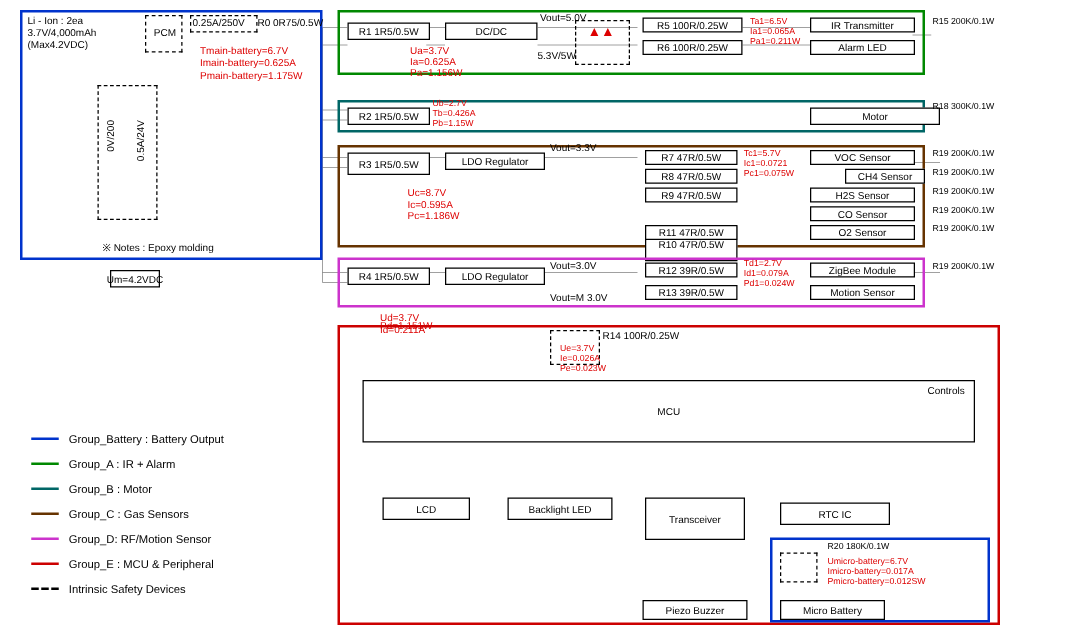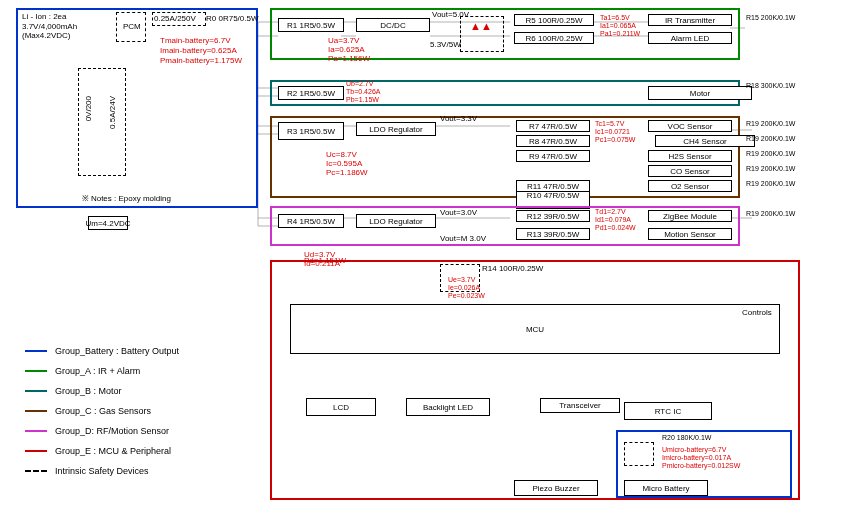--- a/index.html
+++ b/index.html
@@ -98,21 +98,21 @@
 <div class="label red" style="left:326px;top:168px">Pc=1.186W</div>
 <div class="blk" style="left:516px;top:120px;width:74px;height:12px">R7 47R/0.5W</div>
 <div class="blk" style="left:516px;top:135px;width:74px;height:12px">R8 47R/0.5W</div>
 <div class="blk" style="left:516px;top:150px;width:74px;height:12px">R9 47R/0.5W</div>
 <div class="blk" style="left:516px;top:181px;width:74px;height:28px">R10 47R/0.5W</div>
 <div class="blk" style="left:516px;top:180px;width:74px;height:12px">R11 47R/0.5W</div>
 <div class="label red" style="left:595px;top:120px;font-size:7px">Tc1=5.7V</div>
 <div class="label red" style="left:595px;top:128px;font-size:7px">Ic1=0.0721</div>
 <div class="label red" style="left:595px;top:136px;font-size:7px">Pc1=0.075W</div>
 <div class="blk" style="left:648px;top:120px;width:84px;height:12px">VOC Sensor</div>
-<div class="blk" style="left:655px;top:135px;width:100px;height:12px">CH4 Sensor</div>
+<div class="blk" style="left:676px;top:135px;width:64px;height:12px">CH4 Sensor</div>
 <div class="blk" style="left:648px;top:150px;width:84px;height:12px">H2S Sensor</div>
 <div class="blk" style="left:648px;top:165px;width:84px;height:12px">CO Sensor</div>
 <div class="blk" style="left:648px;top:180px;width:84px;height:12px">O2 Sensor</div>
 <div class="res" style="left:746px;top:120px">R19 200K/0.1W</div>
 <div class="res" style="left:746px;top:135px">R19 200K/0.1W</div>
 <div class="res" style="left:746px;top:150px">R19 200K/0.1W</div>
 <div class="res" style="left:746px;top:165px">R19 200K/0.1W</div>
 <div class="res" style="left:746px;top:180px">R19 200K/0.1W</div>
 
 <div class="grp" style="left:270px;top:206px;width:470px;height:40px;border-color:#cc33cc"></div>
@@ -135,21 +135,21 @@
 <div class="grp" style="left:270px;top:260px;width:530px;height:240px;border-color:#cc0000"></div>
 <div class="dashed" style="left:440px;top:264px;width:40px;height:28px"></div>
 <div class="label" style="left:482px;top:264px">R14 100R/0.25W</div>
 <div class="label red" style="left:448px;top:276px;font-size:7px">Ue=3.7V</div>
 <div class="label red" style="left:448px;top:284px;font-size:7px">Ie=0.026A</div>
 <div class="label red" style="left:448px;top:292px;font-size:7px">Pe=0.023W</div>
 <div class="blk" style="left:290px;top:304px;width:490px;height:50px">MCU</div>
 <div class="label" style="left:742px;top:308px">Controls</div>
 <div class="blk" style="left:306px;top:398px;width:70px;height:18px">LCD</div>
 <div class="blk" style="left:406px;top:398px;width:84px;height:18px">Backlight LED</div>
-<div class="blk" style="left:540px;top:398px;width:80px;height:15px">Transceiver</div>
+<div class="blk" style="left:516px;top:398px;width:80px;height:34px">Transceiver</div>
 <div class="blk" style="left:624px;top:402px;width:88px;height:18px">RTC IC</div>
 <div class="blk" style="left:514px;top:480px;width:84px;height:16px">Piezo Buzzer</div>
 <div class="grp" style="left:616px;top:430px;width:176px;height:68px;border-color:#0033cc"></div>
 <div class="dashed" style="left:624px;top:442px;width:30px;height:24px"></div>
 <div class="res" style="left:662px;top:434px">R20 180K/0.1W</div>
 <div class="label red" style="left:662px;top:446px;font-size:7px">Umicro-battery=6.7V</div>
 <div class="label red" style="left:662px;top:454px;font-size:7px">Imicro-battery=0.017A</div>
 <div class="label red" style="left:662px;top:462px;font-size:7px">Pmicro-battery=0.012SW</div>
 <div class="blk" style="left:624px;top:480px;width:84px;height:16px">Micro Battery</div>
 

